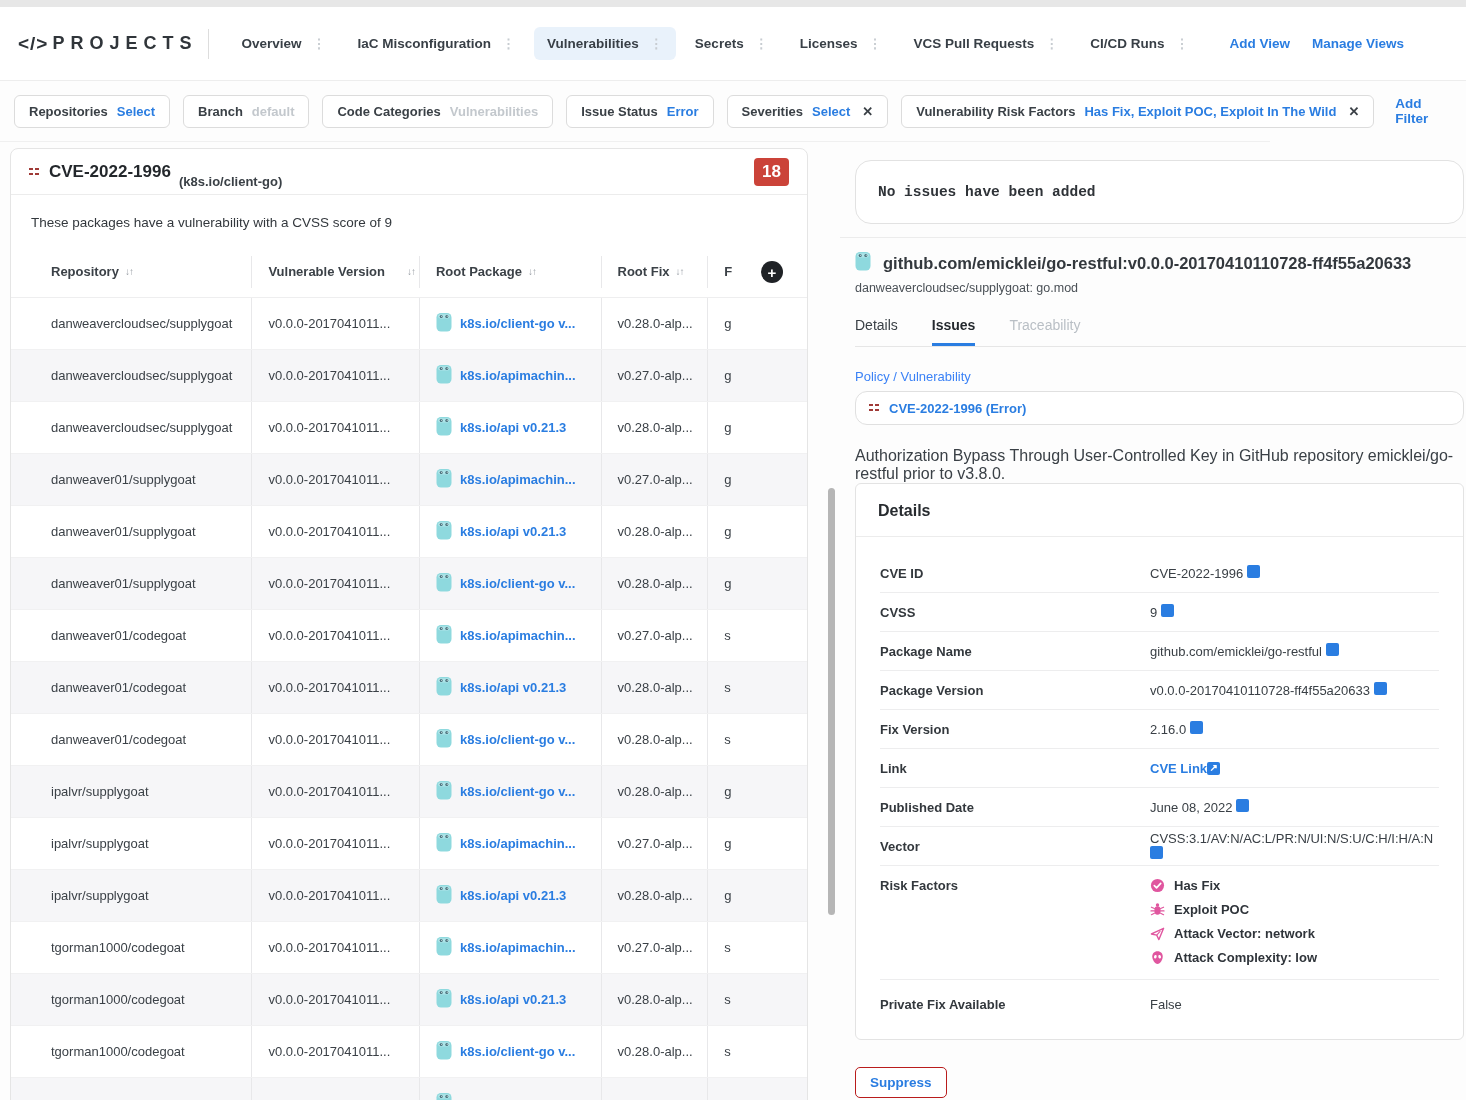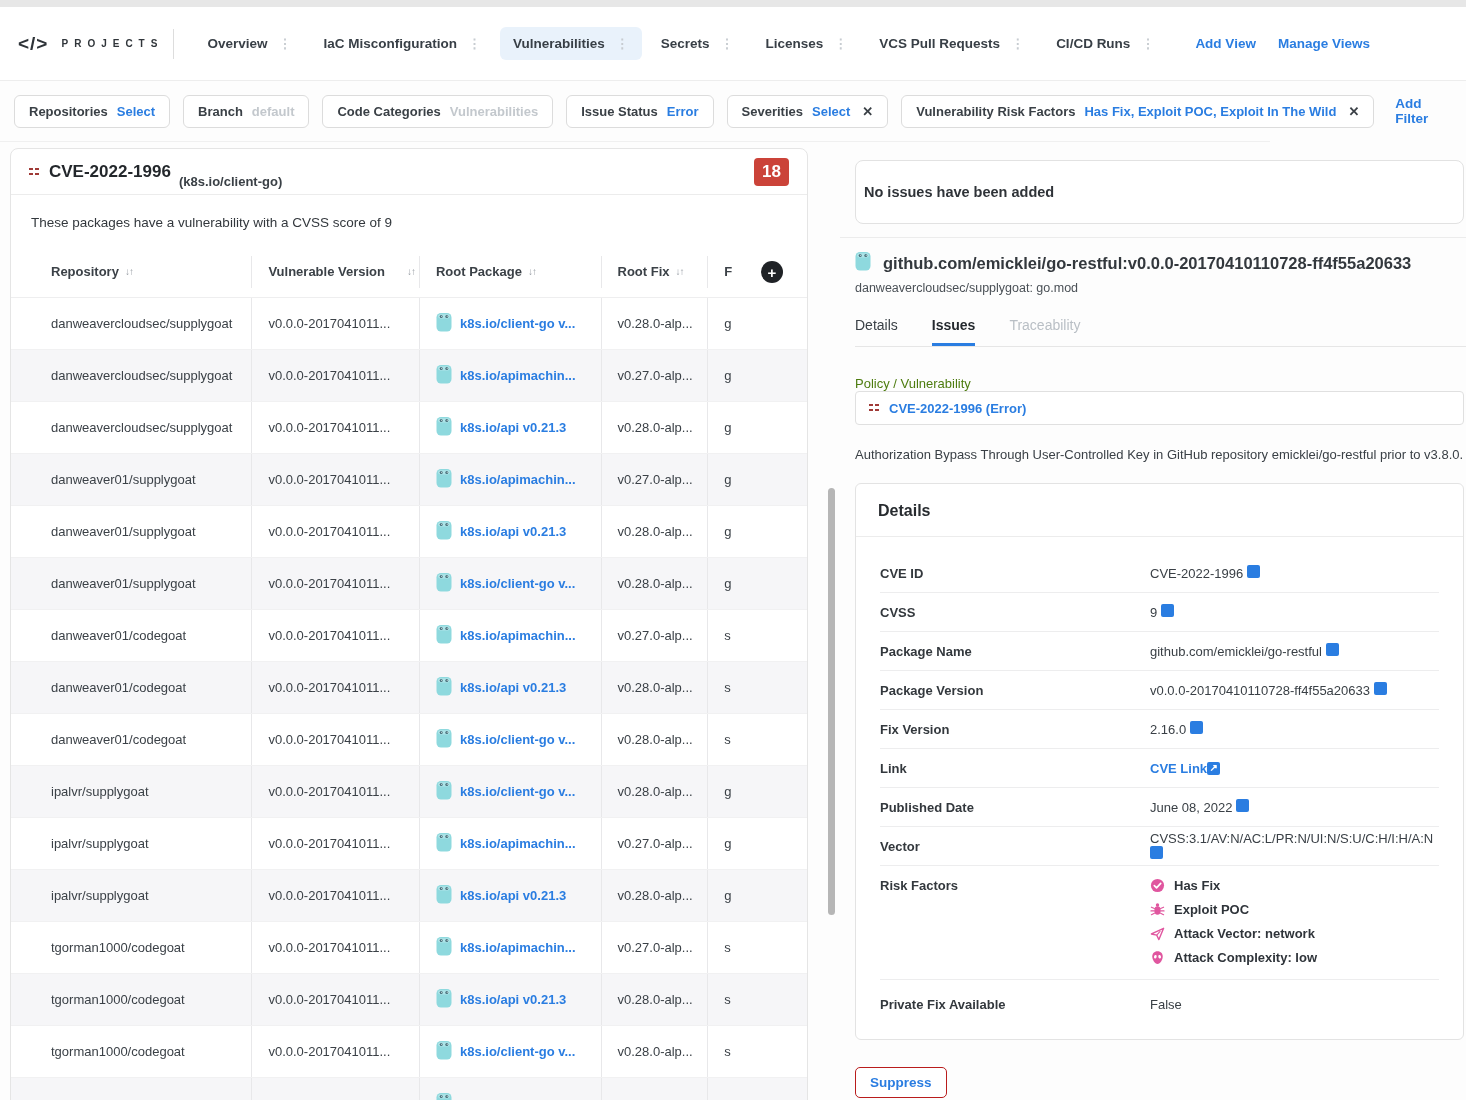--- a/index.html
+++ b/index.html
@@ -6,21 +6,21 @@
   html,body { width:1466px; height:1100px; overflow:hidden; }
   body { font-family:"Liberation Sans", sans-serif; background:#fdfdfd; color:#3a4046; position:relative; }
 
   
   .chrome-strip { position:absolute; top:0; left:0; width:1466px; height:7px; background:#e7e7e7; }
 
   
   .topnav { position:absolute; top:7px; left:0; width:1466px; height:74px; background:#fff;
             border-bottom:1px solid #ededed; display:flex; align-items:center; padding:0 18px; }
   .logo { font-size:19px; font-weight:700; color:#2e3338; letter-spacing:1px; }
-  .brand { font-size:10px; font-weight:600; color:#30353a; letter-spacing:6px; margin-left:13px; }
+  .brand { font-size:18px; font-weight:600; color:#30353a; letter-spacing:6px; margin-left:4px; }
   .nav-divider { width:1px; height:30px; background:#ddd; margin:0 20px 0 10px; }
   .nav-tabs { display:flex; align-items:center; }
   .nav-tab { display:flex; align-items:center; gap:11px; padding:9px 13px; border-radius:6px;
              font-size:13.5px; font-weight:700; color:#383f46; cursor:pointer; margin-right:6px; white-space:nowrap;text-align:center; }
   .nav-tab.active { background:#e9f2fb; }
   .tab-dots { color:#c7ccd1; font-size:13px; font-weight:700; line-height:1; letter-spacing:0; }
   .nav-link { color:#2a7de1; font-size:13.5px; font-weight:700; margin-left:22px; cursor:pointer; white-space:nowrap; }
 
   
   .filterbar { position:absolute; top:81px; left:0; width:1270px; height:61px; background:#fdfdfd;
@@ -67,35 +67,35 @@
   .td { display:flex; align-items:center; overflow:hidden; white-space:nowrap; }
   .pkg-link { color:#2a7de1; font-weight:600; display:flex; align-items:center; gap:8px; cursor:pointer; }
   .pkg-icon { flex:none; }
 
   
   .scroll-thumb { position:absolute; left:828px; top:488px; width:7px; height:427px; background:#b6b6b6; border-radius:4px; cursor:grab; }
 
   
   .right-panel { position:absolute; left:855px; top:148px; width:611px; height:952px; }
   .no-issues-card { position:absolute; top:12px; left:0; width:609px; height:64px; background:#fff;
-                    border:1px solid #e2e2e2; border-radius:8px; display:flex; align-items:center; padding:0 8px; }
+                    border:1px solid #e2e2e2; border-radius:16px; display:flex; align-items:center; padding:0 22px;font-family:Liberation Mono, monospace; }
   .no-issues-text { font-size:14.5px; font-weight:700; color:#2f3338; }
   .rp-divider { position:absolute; top:89px; left:-15px; width:626px; height:1px; background:#ececec; }
   .pkg-title-row { position:absolute; top:103px; left:0; display:flex; align-items:center; gap:12px; width:611px; }
   .pkg-title { font-size:16.5px; font-weight:600; color:#33383d; white-space:nowrap; }
   .pkg-subtitle { position:absolute; top:133px; left:0; font-size:12.5px; color:#4a5056; }
   .rp-tabs { position:absolute; top:163px; left:0; width:611px; height:36px; border-bottom:1px solid #e6e6e6; display:flex; gap:34px; }
   .rp-tab { font-size:14px; color:#3a4046; padding-top:6px; cursor:pointer; }
   .rp-tab.active { color:#24292e; font-weight:600; border-bottom:3px solid #2a7de1; }
   .rp-tab.disabled { color:#b9bfc5; }
-  .policy-label { position:absolute; top:228px; left:0; font-size:13px; color:#4d7c0f; }
+  .policy-label { position:absolute; top:221px; left:0; font-size:13px; color:#3b82f6; }
   .policy-box { position:absolute; top:243px; left:0; width:609px; height:34px; border:1px solid #e0e0e0;
-                border-radius:4px; background:#fff; display:flex; align-items:center; padding:0 13px; }
+                border-radius:12px; background:#fff; display:flex; align-items:center; padding:0 13px; }
   .policy-link { color:#2a7de1; font-size:13px; font-weight:600; cursor:pointer; }
-  .rp-desc { position:absolute; top:299px; left:0; width:611px; font-size:13px; color:#3a4046; }
+  .rp-desc { position:absolute; top:299px; left:0; width:611px; font-size:16px; color:#3a4046; }
 
   .details-card { position:absolute; top:335px; left:0; width:609px; height:557px; background:#fff;
                   border:1px solid #e3e3e3; border-radius:6px; }
   .dc-title { font-size:16px; font-weight:700; color:#272b2f; padding:18px 22px 16px 22px; border-bottom:1px solid #ececec; }
   .dc-rows { padding:17px 24px 0 24px; }
   .d-row { display:flex; align-items:center; height:39px; border-bottom:1px solid #ededee; font-size:13px; }
   .d-label { width:270px; font-weight:700; color:#33383d; flex:none; }
   .d-value { color:#3a4046; }
   .d-value.link { color:#2a7de1; font-weight:600; cursor:pointer; display:flex; align-items:center; }
   .ext-icon { display:inline-flex; width:13px; height:13px; background:#2a7de1; color:#fff; border-radius:2px;

